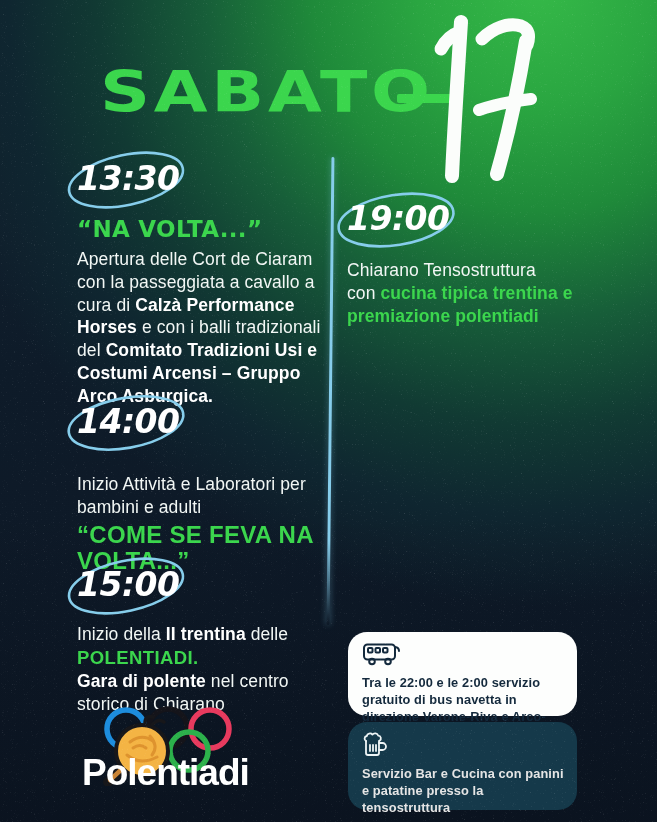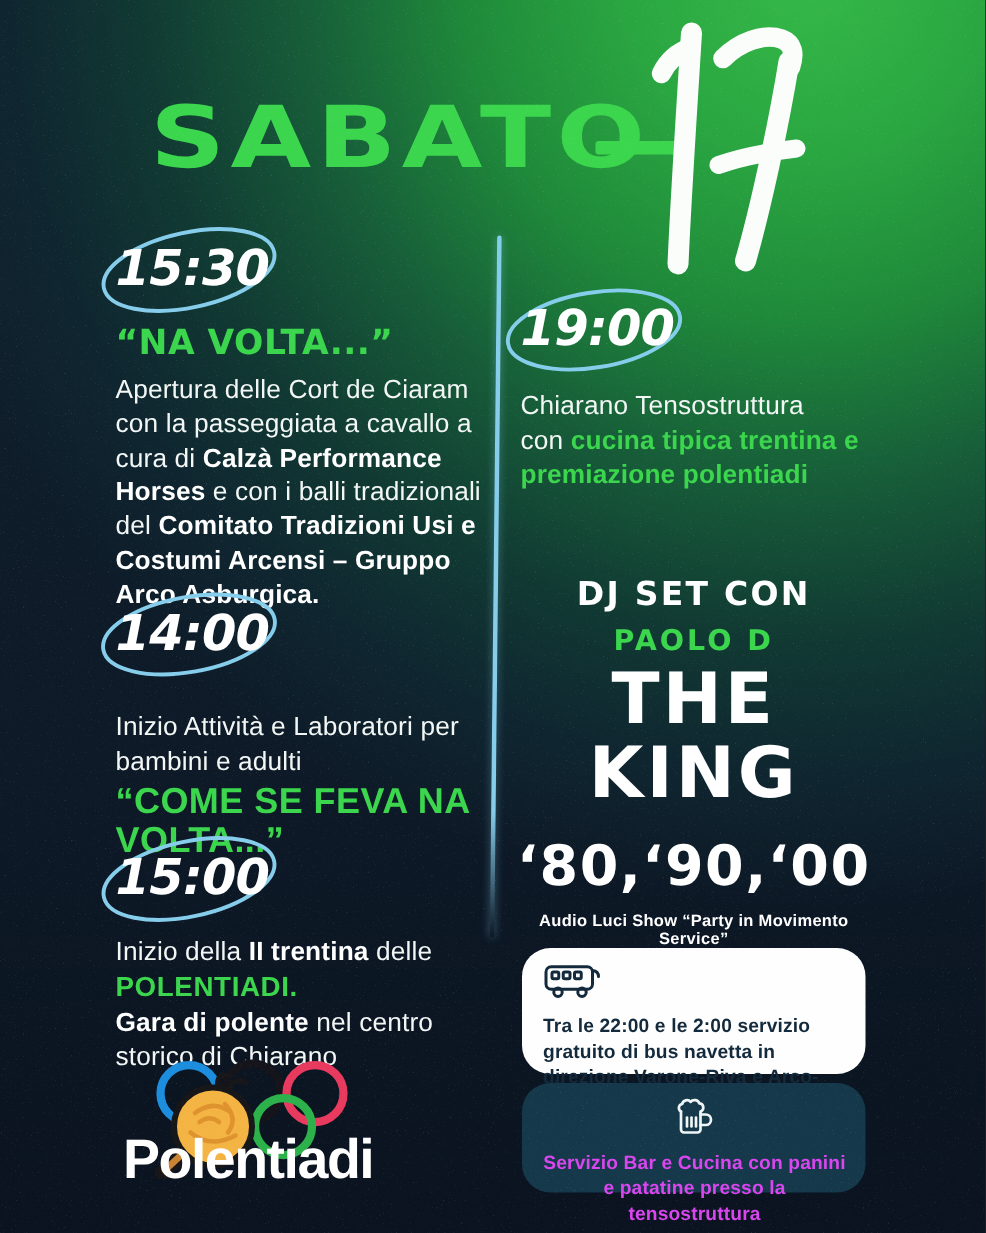--- a/index.html
+++ b/index.html
@@ -84,21 +84,21 @@
   .dj-name{font-size:19px;letter-spacing:2px;color:var(--accent);margin-top:7px;}
   .dj-big{font-size:47px;line-height:.82;letter-spacing:2px;margin-top:10px;}
   .decades{font-size:37px;letter-spacing:1px;margin-top:21px;}
   .audio-note{font-size:11px;letter-spacing:.2px;margin-top:9px;font-family:"Liberation Sans",sans-serif;font-weight:700;}
 
   
   .card{position:absolute;left:348px;width:229px;border-radius:19px;z-index:4;
     padding:10px 13px 10px 14px;box-sizing:border-box;}
   .card .txt{font-size:12.8px;line-height:1.32;font-weight:700;letter-spacing:.1px;margin-top:4px;}
   .card-shuttle{top:632px;height:84px;background:#fdfefd;color:#13293c;}
-  .card-bar{top:722px;height:73px;background:#15394a;color:#d946ef;text-align:center;}
+  .card-bar{top:722px;height:88px;background:#15394a;color:#e5e5e5;}
 
   
   .logo{position:absolute;left:100px;top:694px;z-index:4;}
   .wordmark{
     position:absolute;left:69px;top:752px;z-index:5;
     font-size:37px;font-weight:700;letter-spacing:-1px;color:#fff;
     font-family:"Liberation Sans",sans-serif;
     margin-left:13px;
   }
 </style>
@@ -122,21 +122,21 @@
   </svg>
   <span class="sr">17</span>
 
   <div class="divider"></div>
 
   <div class="event e1330">
     <div class="time">
       <svg class="sketch" width="130" height="66" viewBox="0 0 130 66">
         <ellipse cx="65" cy="33" rx="58" ry="25" transform="rotate(-12 65 33)" fill="none" stroke="#86cdeb" stroke-width="2.6" stroke-linecap="round" stroke-dasharray="330 26"></ellipse>
       </svg>
-      <span class="t">15:30</span>
+      <span class="t">13:30</span>
     </div>
     <div class="heading-hl">“NA VOLTA...”</div>
     <div class="para"><span>Apertura delle Cort de Ciaram con la passeggiata a cavallo a cura di </span><b>Calzà Performance Horses</b><span> e con i balli tradizionali del </span><b>Comitato Tradizioni Usi e Costumi Arcensi – Gruppo Arco Asburgica.</b></div>
   </div>
 
   <div class="event e1400">
     <div class="time">
       <svg class="sketch" width="130" height="66" viewBox="0 0 130 66">
         <ellipse cx="65" cy="33" rx="58" ry="25" transform="rotate(-10 65 33)" fill="none" stroke="#86cdeb" stroke-width="2.6" stroke-linecap="round" stroke-dasharray="330 26"></ellipse>
       </svg>
@@ -162,28 +162,20 @@
       <svg class="sketch" width="130" height="66" viewBox="0 0 130 66">
         <ellipse cx="65" cy="33" rx="58" ry="25" transform="rotate(-9 65 33)" fill="none" stroke="#86cdeb" stroke-width="2.6" stroke-linecap="round" stroke-dasharray="330 26"></ellipse>
       </svg>
       <span class="t">19:00</span>
     </div>
     <div class="para"><span>Chiarano Tensostruttura</span><br>
     <span>con </span><span class="hl">cucina tipica trentina e premiazione polentiadi</span></div>
   </div>
 
   <div class="event e2100">
-    <div class="dj-block">
-      <div class="dj-label">DJ SET CON</div>
-      <div class="dj-name">PAOLO D</div>
-      <div class="dj-big">THE</div>
-      <div class="dj-big">KING</div>
-      <div class="decades">‘80,‘90,‘00</div>
-      <div class="audio-note">Audio Luci Show “Party in Movimento Service”</div>
-    </div>
   </div>
 
   <div class="card card-shuttle">
     <svg width="40" height="25" viewBox="0 0 40 25">
       <g fill="none" stroke="#13293c" stroke-width="2" stroke-linecap="round" stroke-linejoin="round">
         <rect x="2" y="2.5" width="31" height="15" rx="3.5"></rect>
         <rect x="6" y="6" width="4.5" height="4.5" rx="1"></rect>
         <rect x="13.5" y="6" width="4.5" height="4.5" rx="1"></rect>
         <rect x="21" y="6" width="4.5" height="4.5" rx="1"></rect>
         <path d="M 33 5 q 4 .5 4 4"></path>

